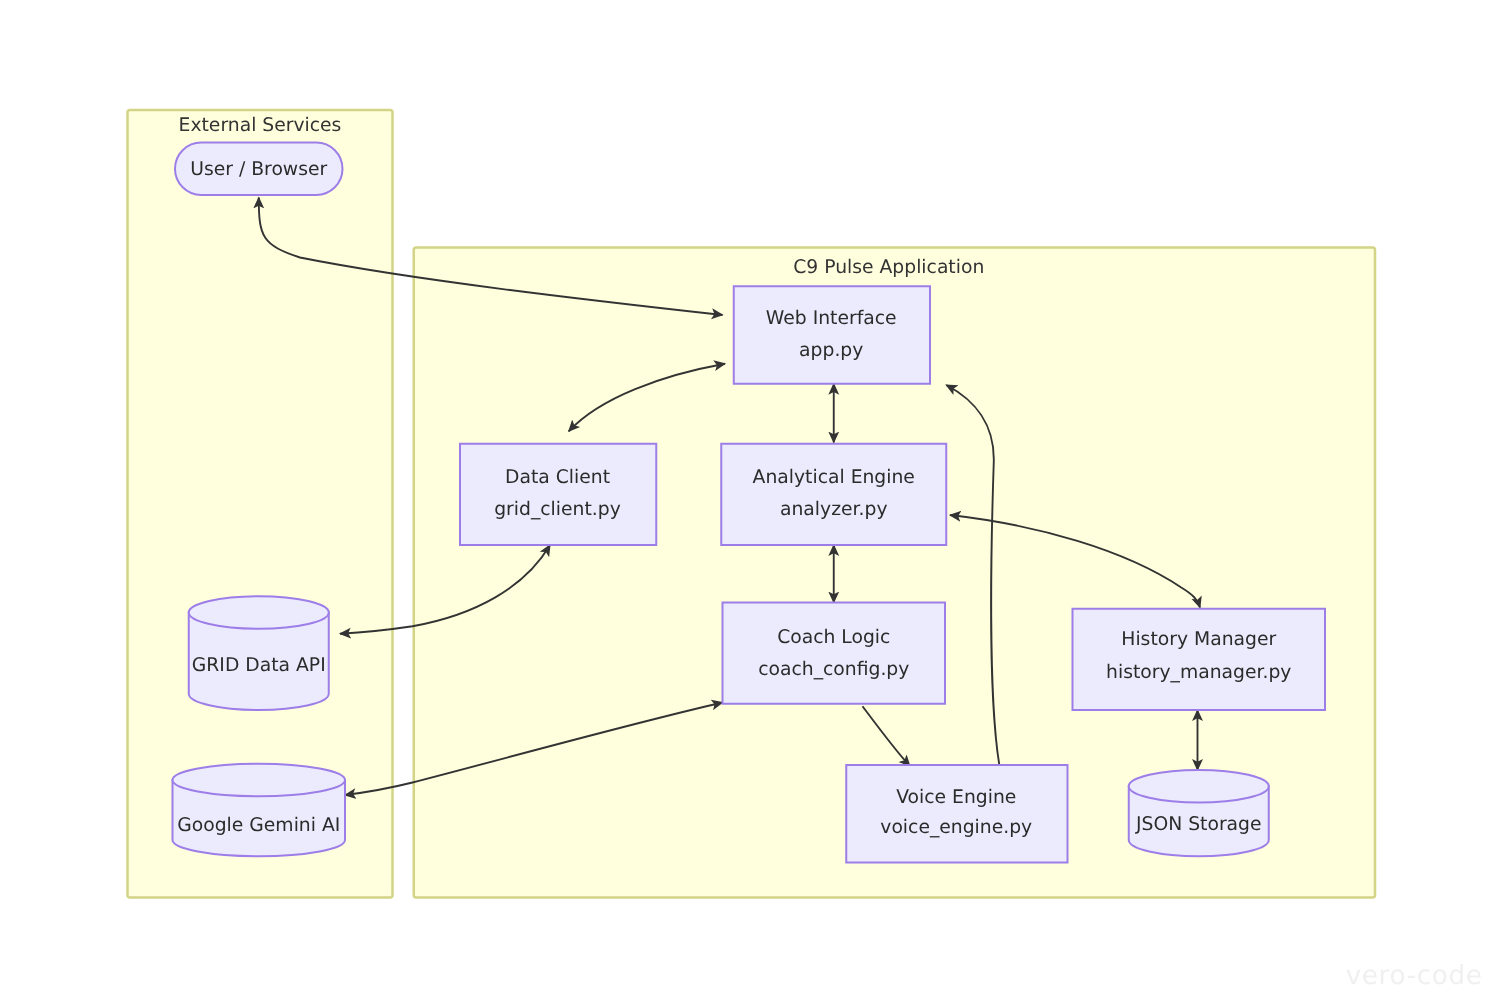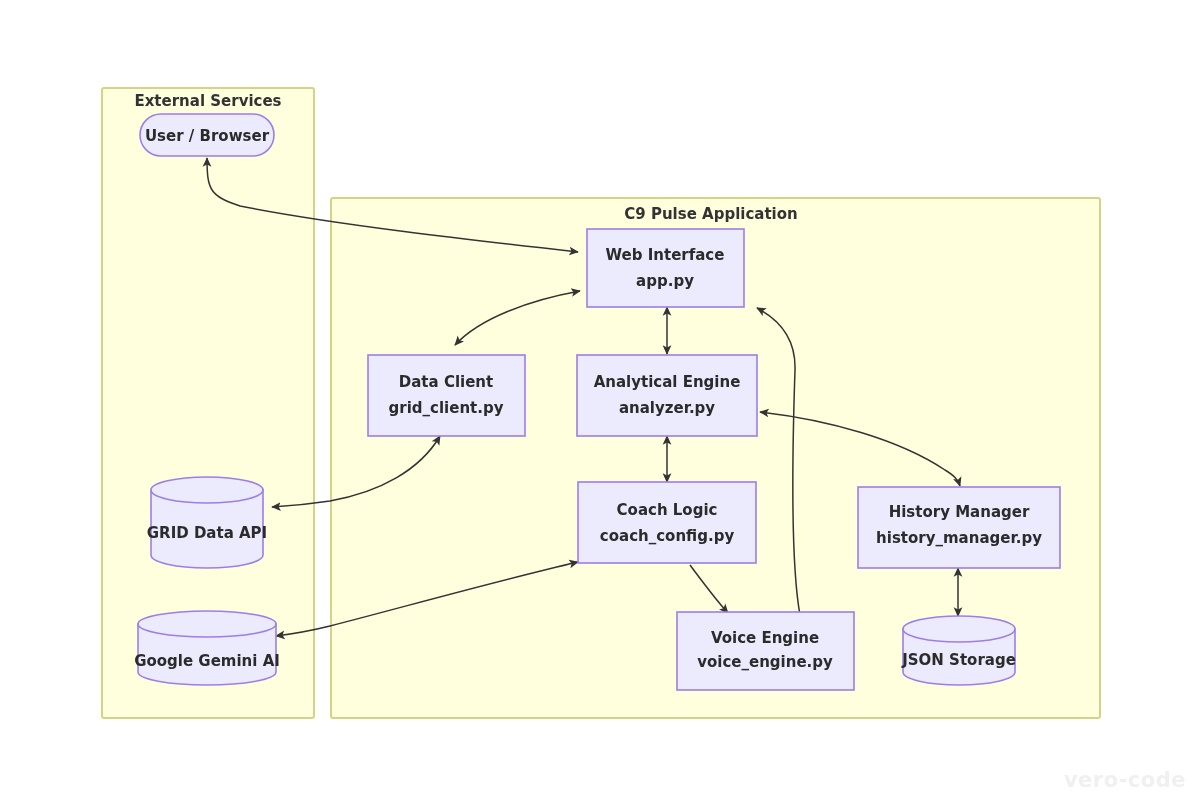--- a/index.html
+++ b/index.html
@@ -13,21 +13,20 @@
     height: 800px;
     position: relative;
     overflow: hidden;
     font-family: "DejaVu Sans", "Liberation Sans", sans-serif;
   }
   #diagram-root {
     position: absolute;
     left: 0; top: 0;
     width: 1200px;
     height: 800px;
-    font-weight: bold;
   }
   #diagram-svg {
     position: absolute;
     left: 0; top: 0;
     width: 1200px;
     height: 800px;
     display: block;
   }
   .subgraph-rect {
     fill: #ffffde;

